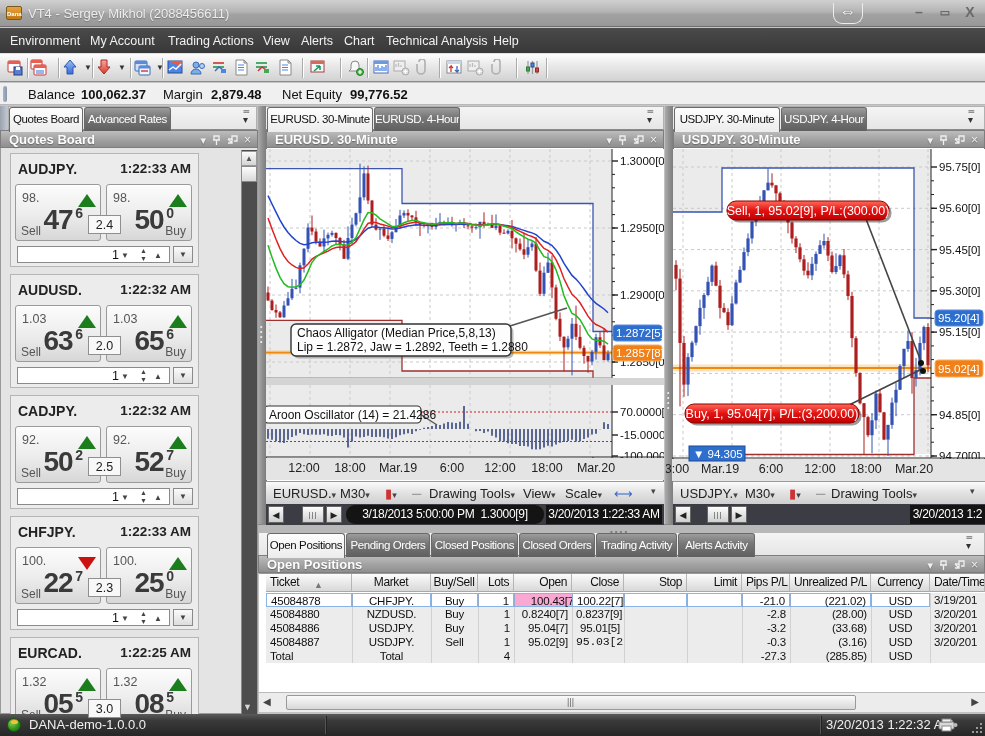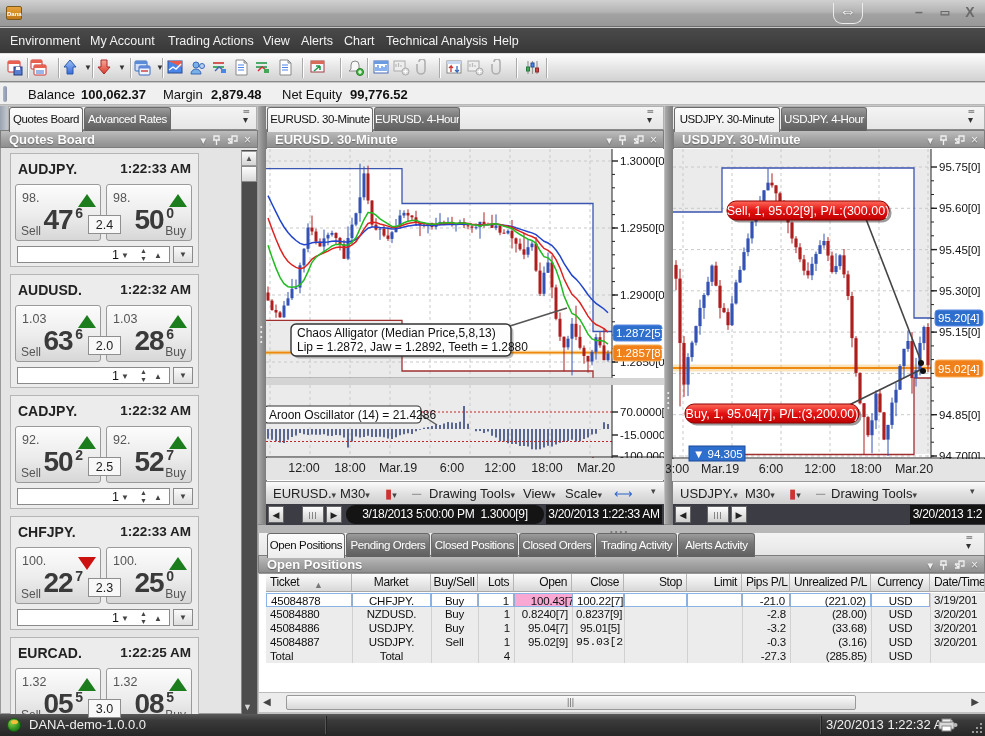--- a/index.html
+++ b/index.html
@@ -89,20 +89,21 @@
 #statusbar { left:0; top:714px; width:985px; height:22px; background:linear-gradient(#5a5a5a,#3a3a3a 30%,#262626); color:#f0f0f0; font-size:13px; }
 .led { position:absolute; left:7px; top:4px; width:14px; height:14px; border-radius:50%; background:radial-gradient(circle at 35% 30%, #8fd44a, #2e8f1f 60%, #1a6a12); border:1px solid #155a0e; }
 .led:after { content:""; position:absolute; left:3px; top:1px; width:7px; height:4px; border-radius:50%; background:rgba(255,190,60,0.95); }
 svg text { font-family:"Liberation Sans", sans-serif; }
 </style>
 </head>
 <body>
 
 <div id="titlebar" class="abs">
   <div class="ticon abs">Dana</div>
+  <div class="ttext abs">VT4 - Sergey Mikhol (2088456611)</div>
   <div id="conbtn" class="abs">⇔</div>
   <div class="winbtn abs" style="left:912px;">–</div>
   <div class="winbtn abs" style="left:938px; font-size:11px;">▭</div>
   <div class="winbtn abs" style="left:963px;">X</div>
 </div>
 
 <div id="menubar" class="abs">
   <span style="left:10px;">Environment</span>
   <span style="left:90px;">My Account</span>
   <span style="left:168px;">Trading Actions</span>
@@ -546,21 +547,21 @@
   <div class="pbox sell">
       <div class="base">1.03</div>
       <div class="tri up"></div>
     <div class="big">63</div>
       <div class="sup">6</div>
       <div class="lbl">Sell</div>
     </div>
   <div class="pbox buy">
       <div class="base">1.03</div>
       <div class="tri up"></div>
-    <div class="big">28</div>
+    <div class="big">65</div>
       <div class="sup">6</div>
       <div class="lblr">Buy</div>
     </div>
   <div class="spread">2.0</div>
   <div class="qsel">
       <span class="one">1</span>
       <span class="c1">▼</span>
       <span class="spin">▲<br>▼</span>
       <span class="c2">▲</span>
     </div>

